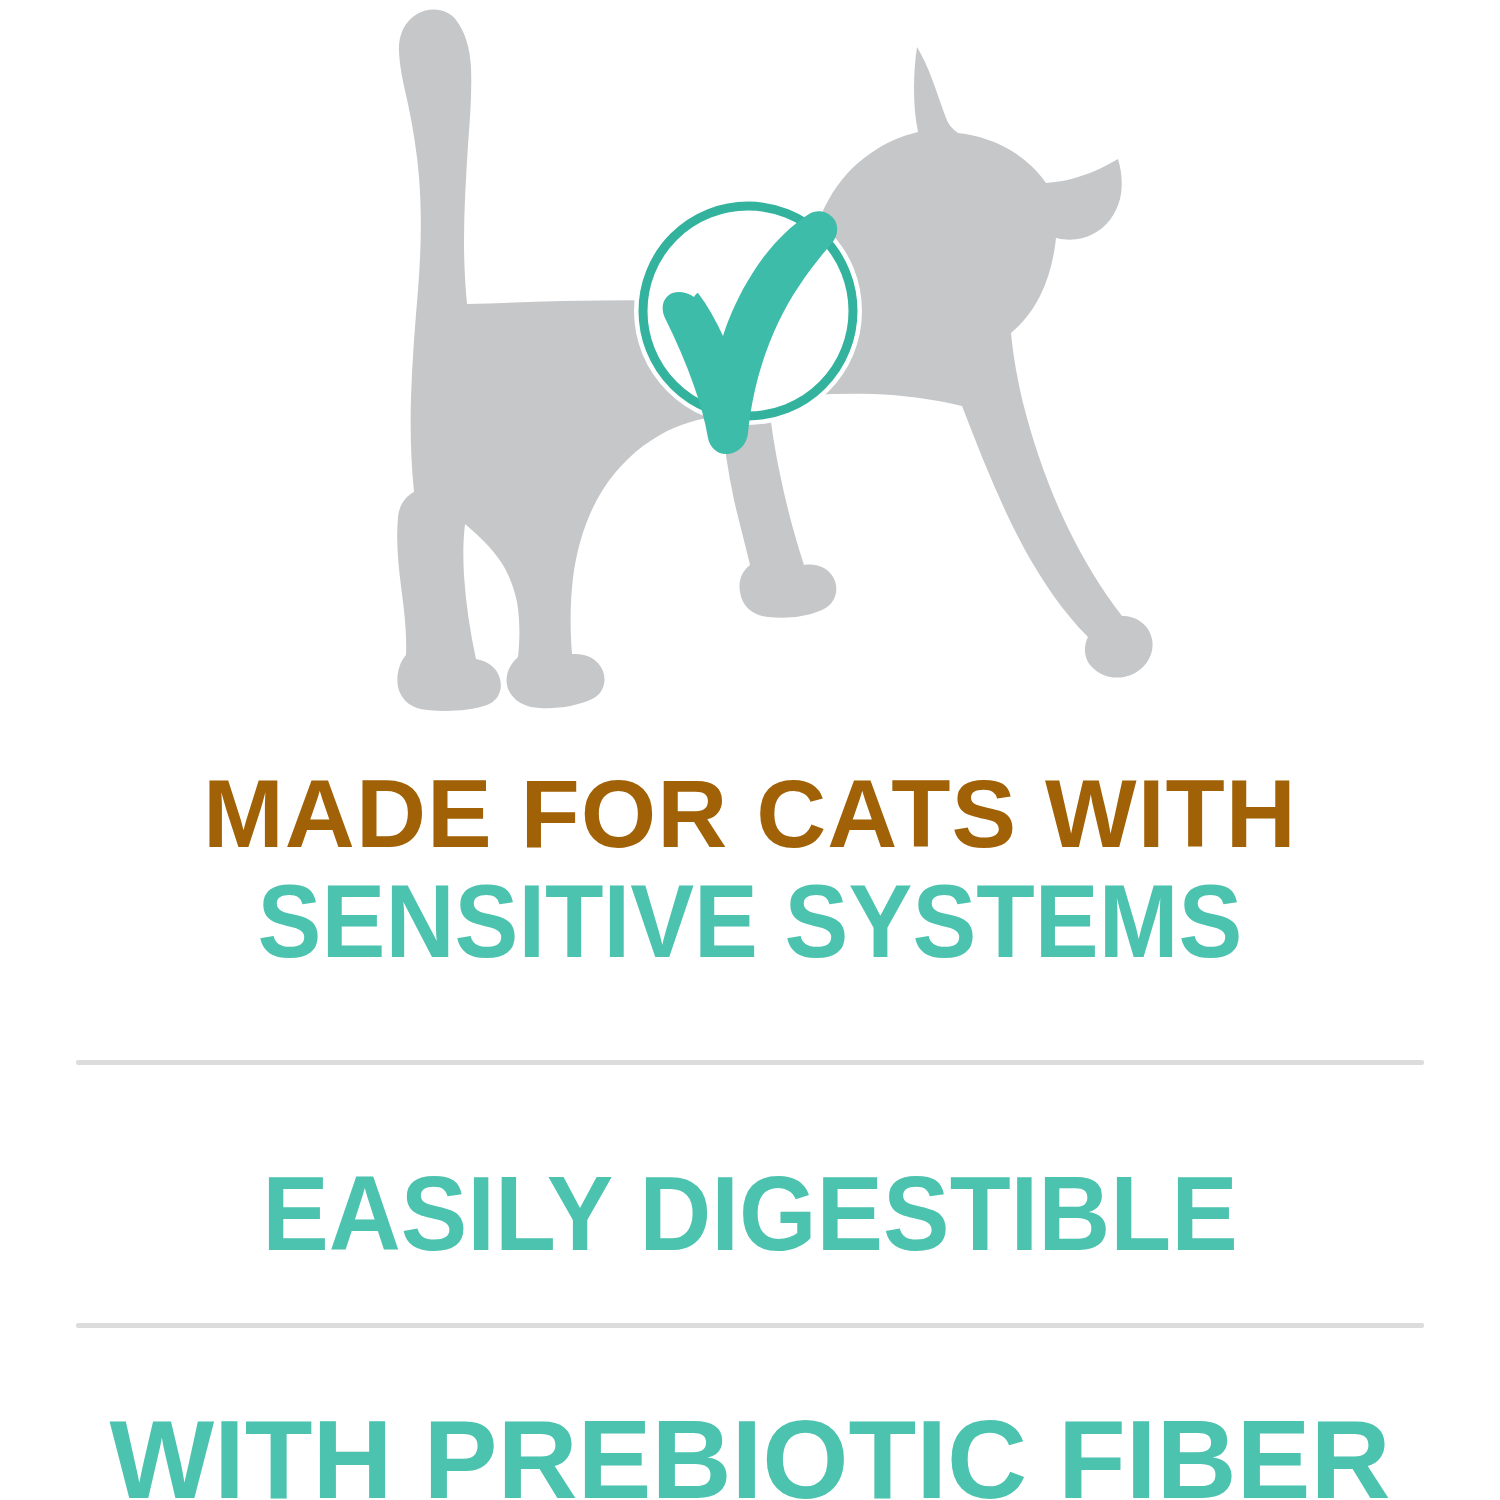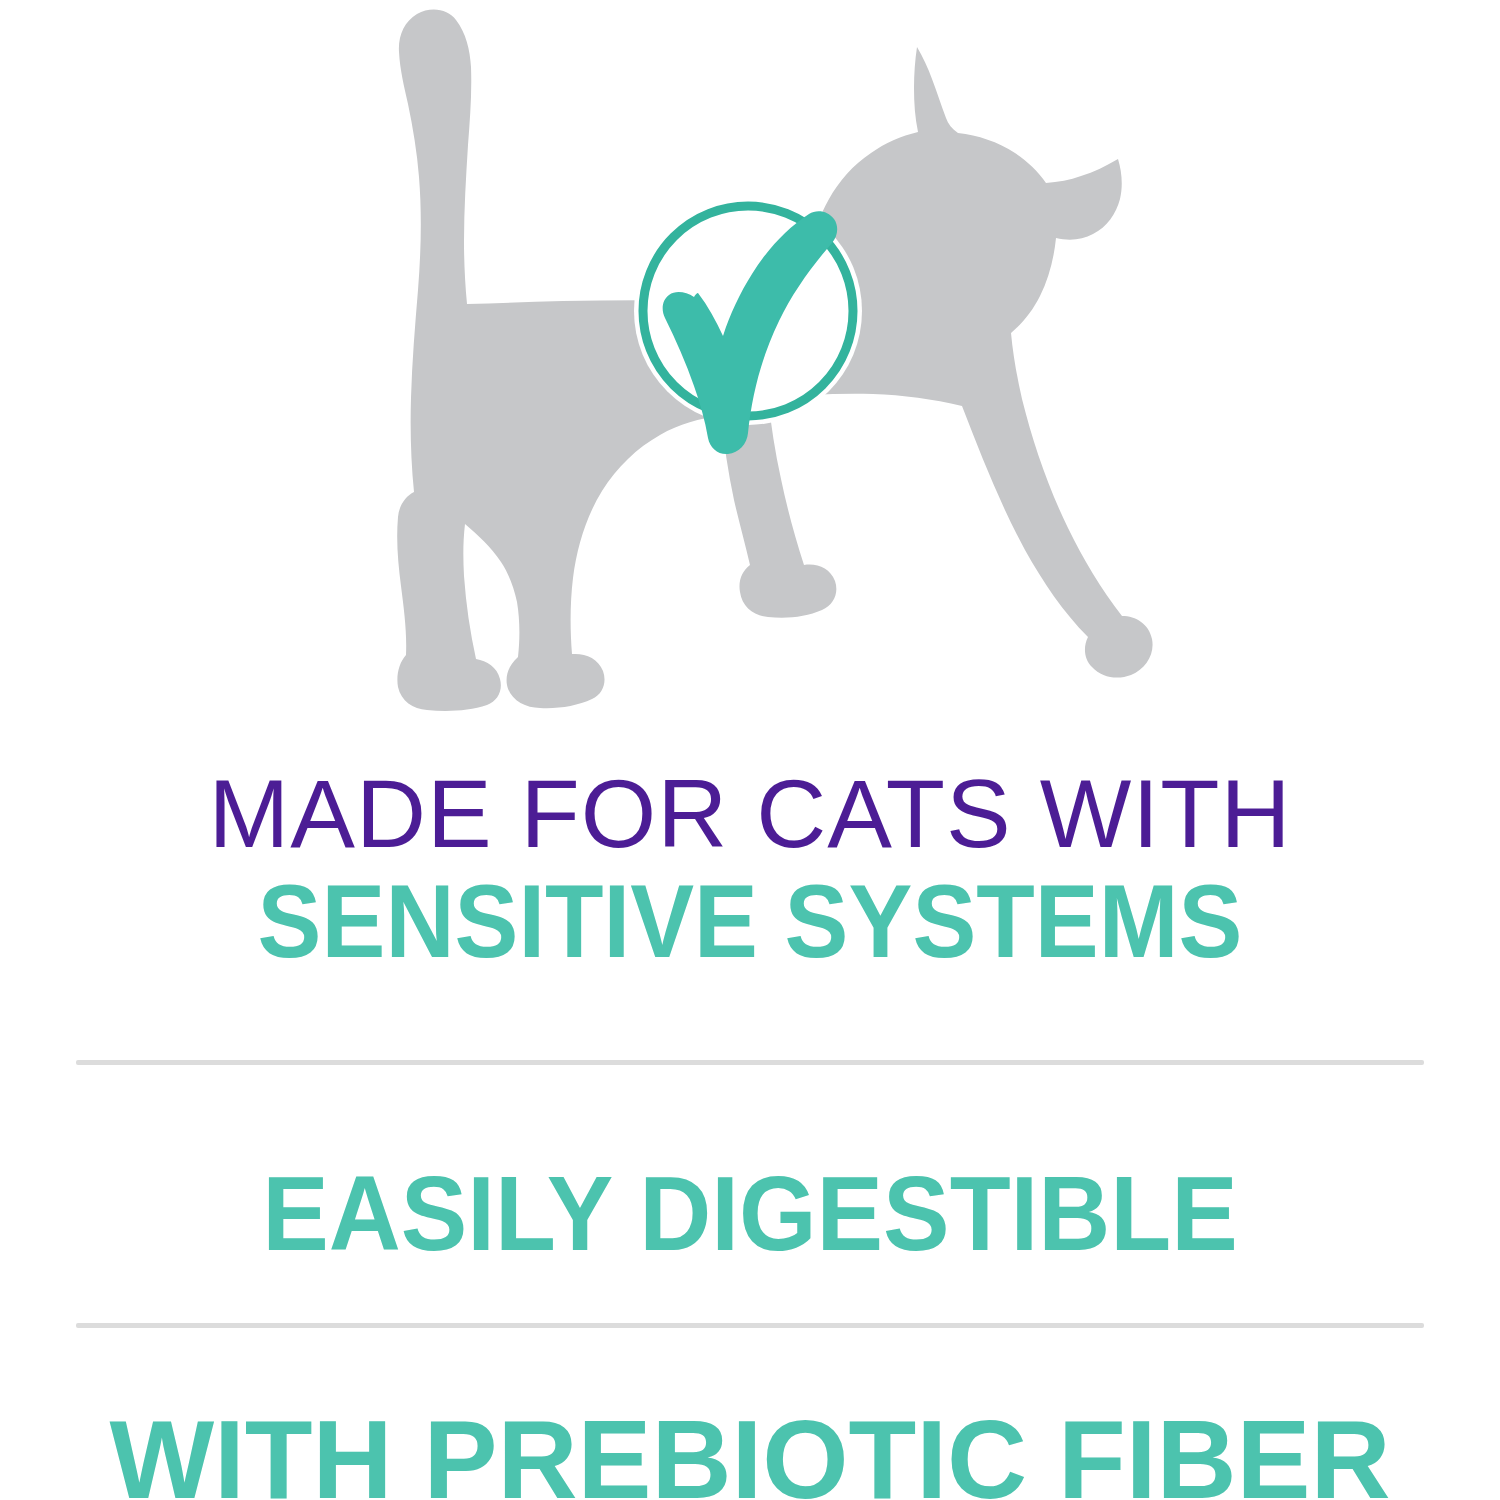--- a/index.html
+++ b/index.html
@@ -38,23 +38,23 @@
     position: absolute;
     left: 0;
     top: 762px;
     width: 1500px;
     text-align: center;
   }
   .headline-line1 {
     display: block;
     font-size: 97px;
     line-height: 104px;
-    font-weight: 400;
+    font-weight: 700;
     letter-spacing: 1px;
-    color: #4c1d95;
+    color: #a16207;
     white-space: nowrap;
     font-stretch: condensed;
   }
   .headline-line2 {
     display: block;
     font-size: 103px;
     line-height: 112px;
     font-weight: 700;
     letter-spacing: 0px;
     color: #4cc3ae;

